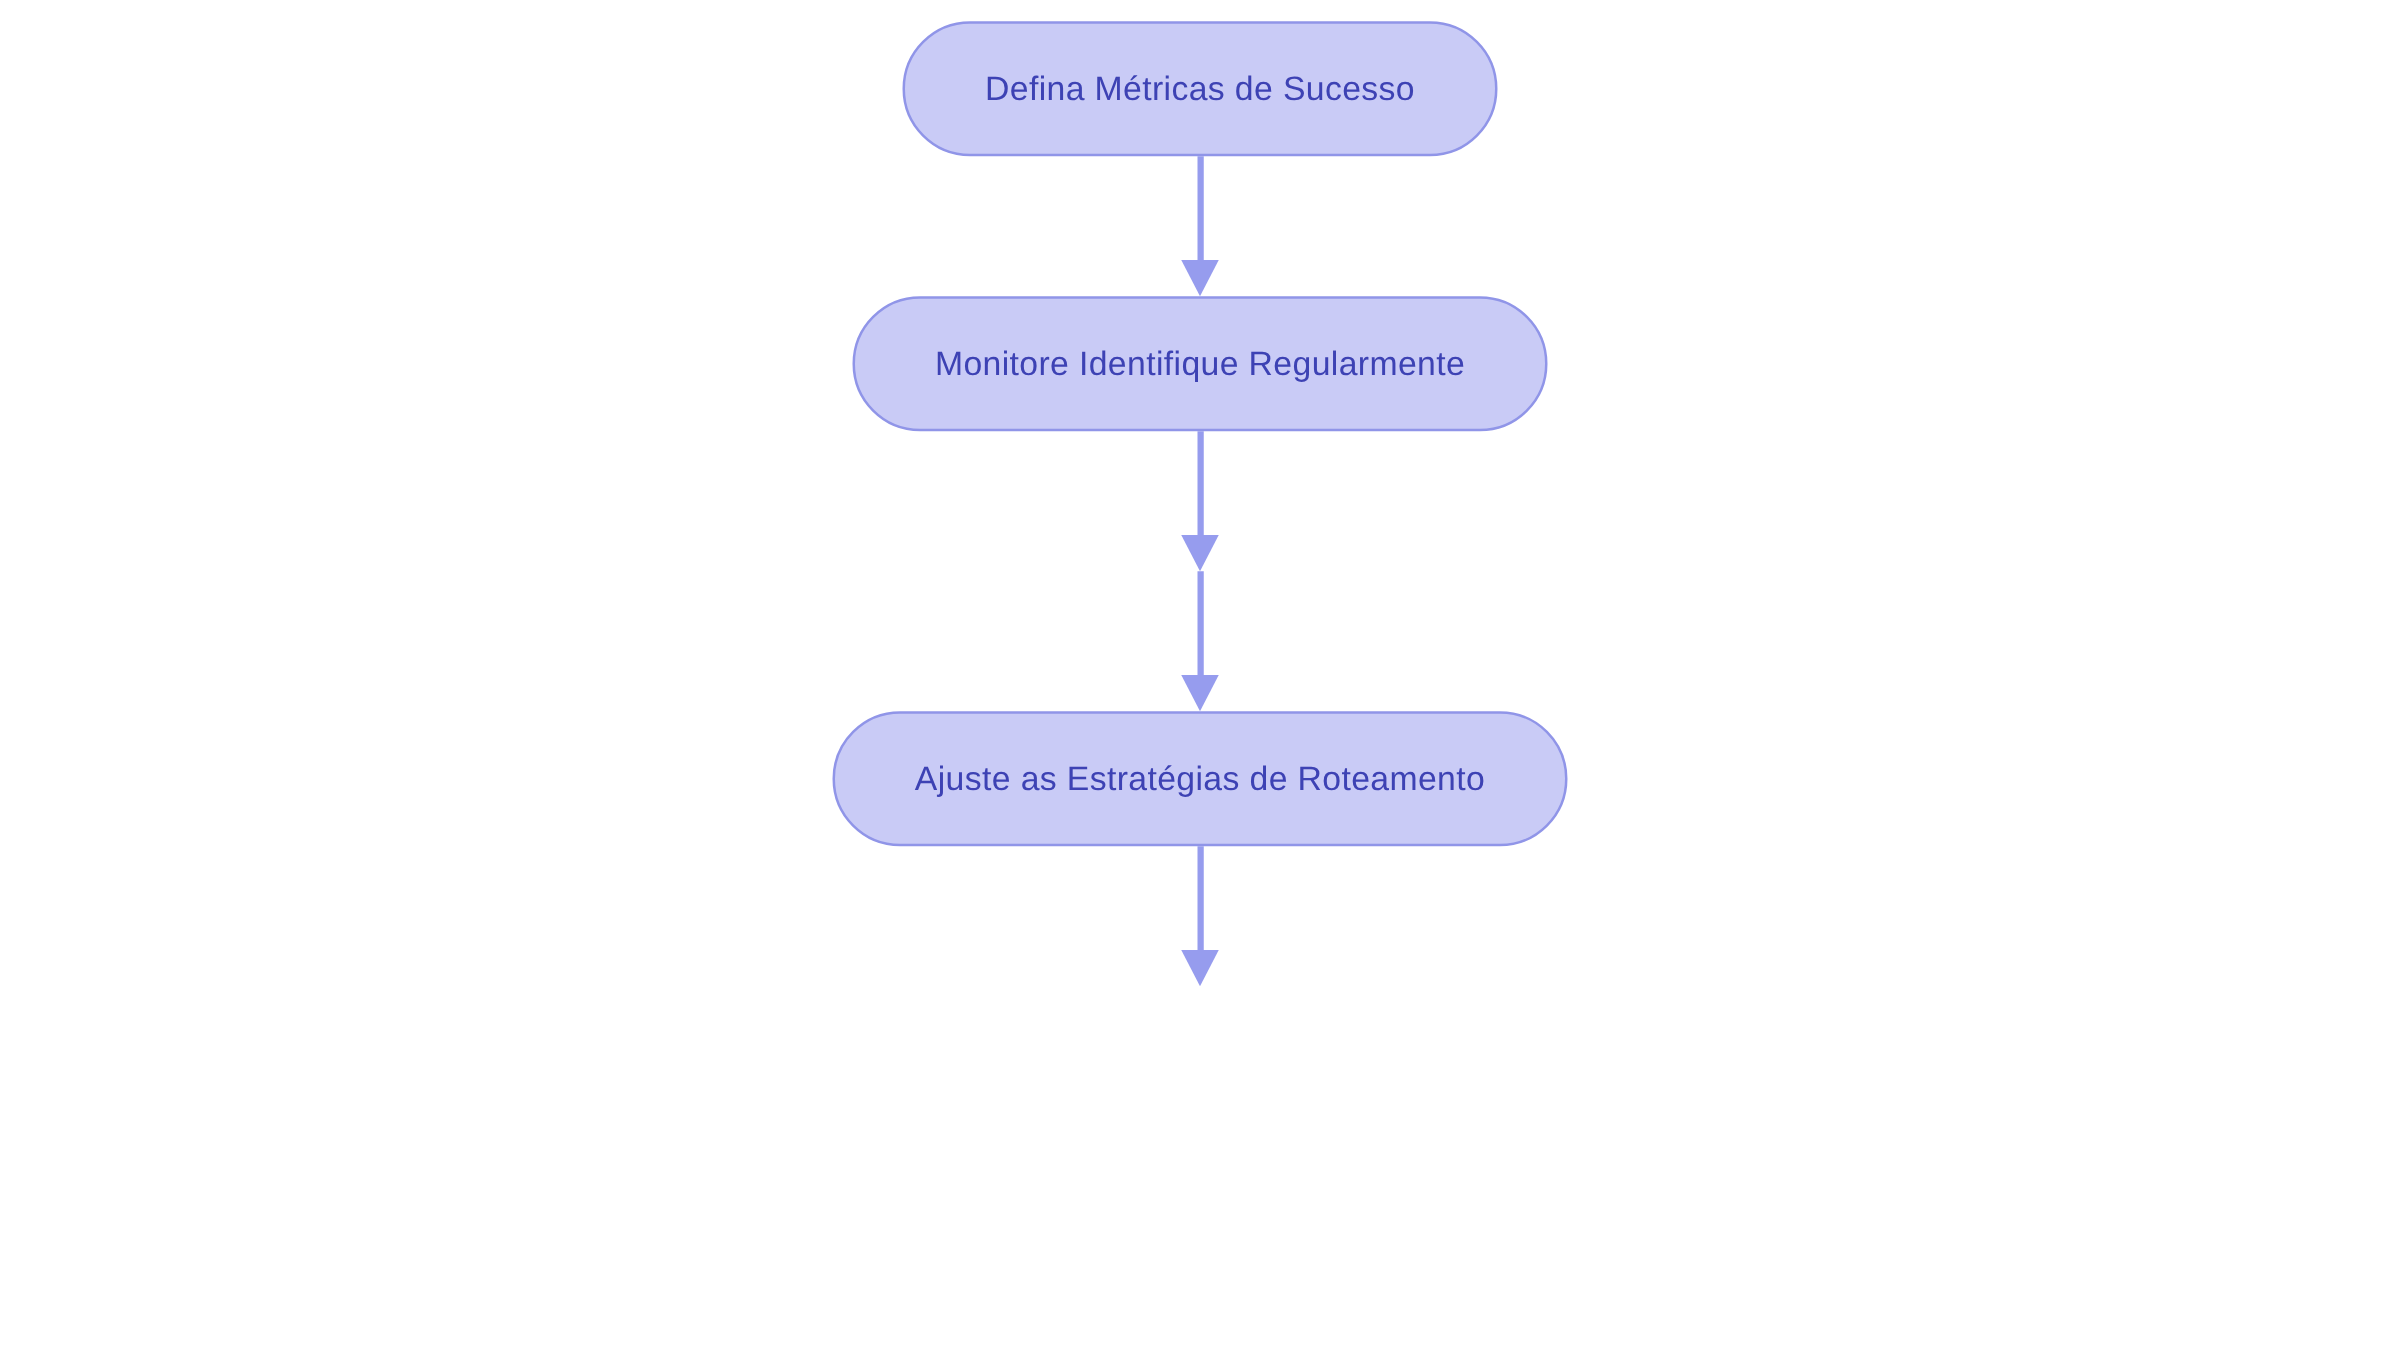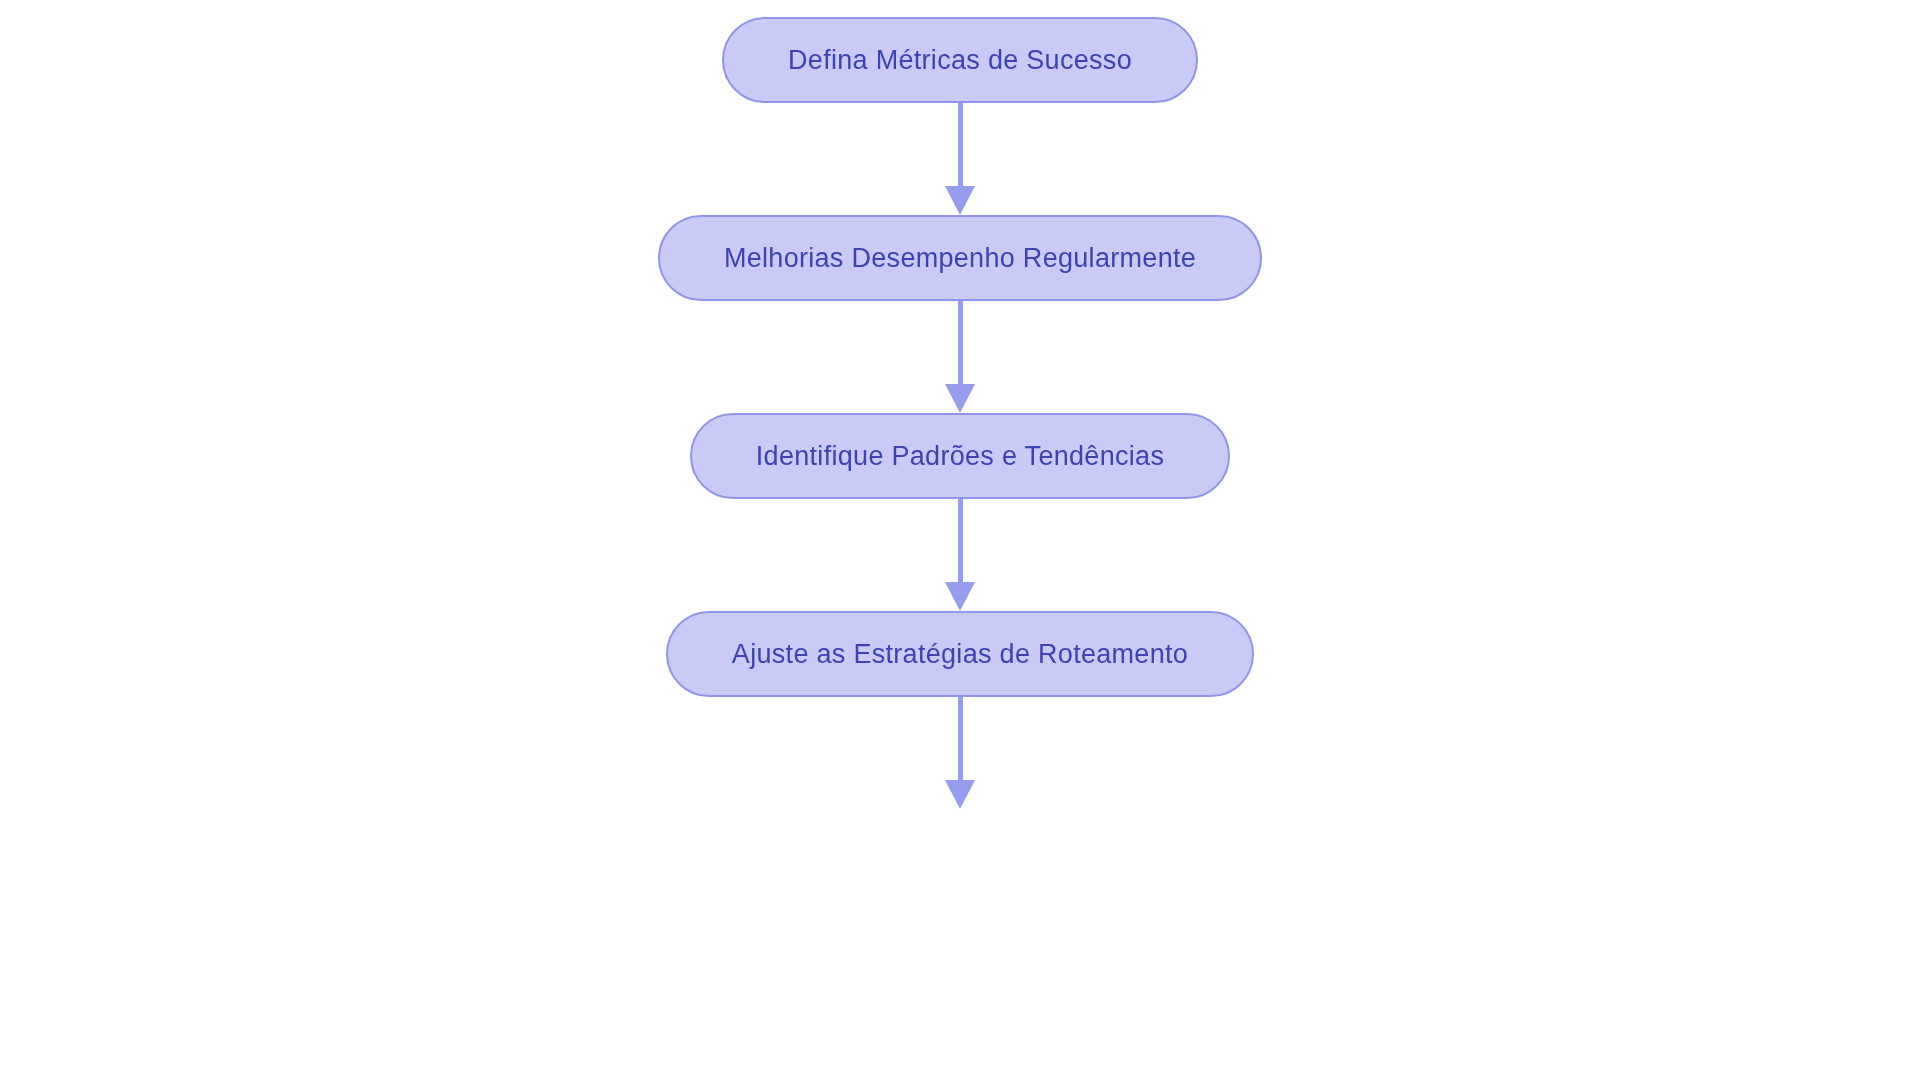--- a/index.html
+++ b/index.html
@@ -23,21 +23,21 @@
     display: flex;
     flex-direction: column;
     align-items: center;
     padding-top: 17px;
     overflow: hidden;
   }
   .flow-node {
     display: inline-flex;
     align-items: center;
     justify-content: center;
-    height: 86px;
+    height: 108px;
     padding: 0 64px;
     border-radius: 61px;
     background: var(--node_fill);
     border: 2px solid var(--node_border);
     color: var(--node_text);
     font-size: 27px;
     letter-spacing: 0.3px;
     white-space: nowrap;
     flex: 0 0 auto;
   }
@@ -67,28 +67,27 @@
 
 <div class="canvas">
 
   <div class="flow-node">Defina Métricas de Sucesso</div>
 
   <div class="flow-arrow">
     <div class="shaft"></div>
     <div class="head"></div>
   </div>
 
-  <div class="flow-node">Melhorias Desempenho Regularmente</div>
+  <div class="flow-node">Monitore Identifique Regularmente</div>
 
   <div class="flow-arrow">
     <div class="shaft"></div>
     <div class="head"></div>
   </div>
 
-  <div class="flow-node">Identifique Padrões e Tendências</div>
 
   <div class="flow-arrow">
     <div class="shaft"></div>
     <div class="head"></div>
   </div>
 
   <div class="flow-node">Ajuste as Estratégias de Roteamento</div>
 
   <div class="flow-arrow">
     <div class="shaft"></div>

